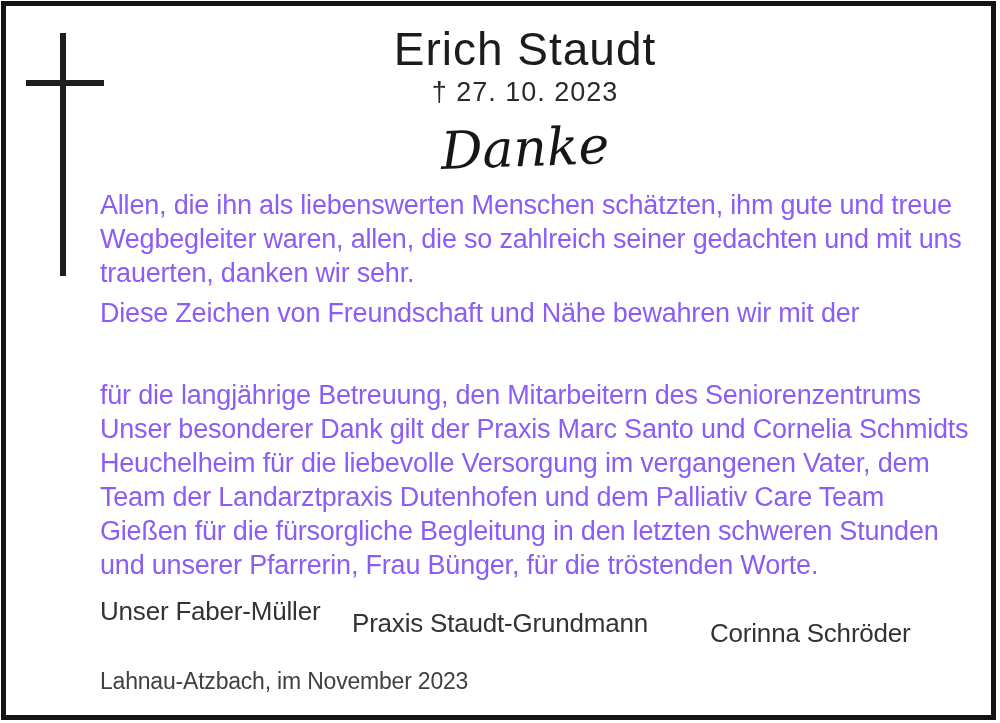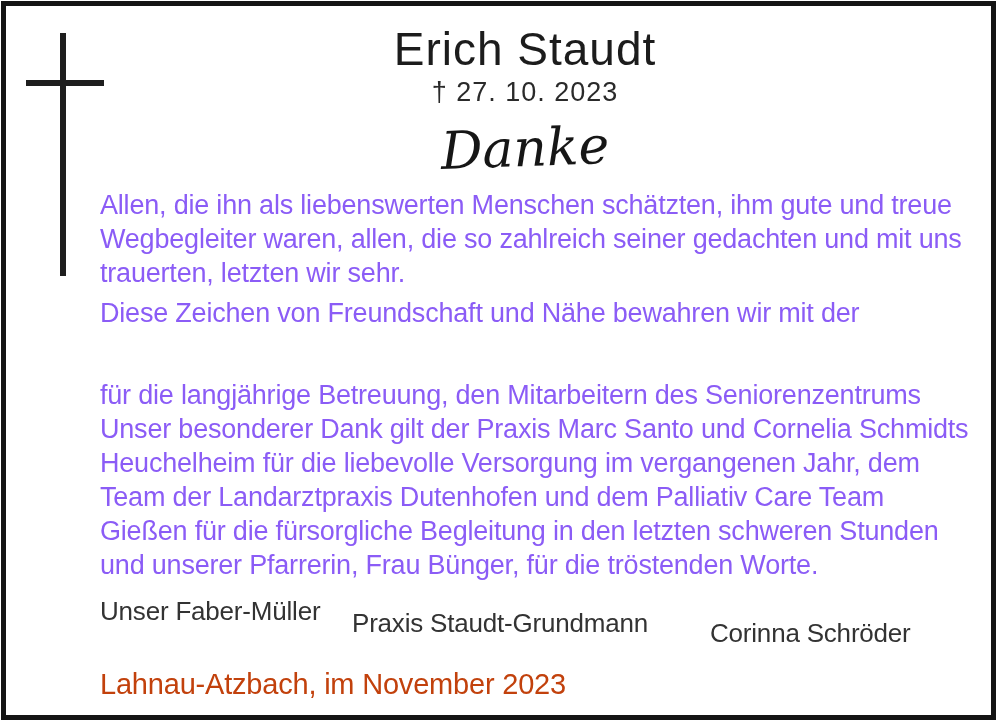--- a/index.html
+++ b/index.html
@@ -84,22 +84,22 @@
     font-weight: 300;
     letter-spacing: -0.2px;
     white-space: nowrap;
   }
   .sig-0 { left: 100px; top: 596px; }
   .sig-1 { left: 352px; top: 608px; }
   .sig-2 { left: 710px; top: 618px; }
   .place-date {
     position: absolute;
     left: 100px; top: 668px;
-    color: #c2410c;
-    font-size: 29px;
+    color: #404040;
+    font-size: 23px;
     font-weight: 300;
     letter-spacing: -0.2px;
     white-space: nowrap;
   }
 </style>
 </head>
 <body>
 
 <div class="sheet">
   <div class="frame"></div>
@@ -111,29 +111,29 @@
 
   <div class="center-col deceased-name">Erich Staudt</div>
 
   <div class="center-col death-date">† 27. 10. 2023</div>
 
   <div class="center-col danke-script">Danke</div>
 
   <div class="para p1">
       <div class="line">Allen, die ihn als liebenswerten Menschen schätzten, ihm gute und treue</div>
       <div class="line">Wegbegleiter waren, allen, die so zahlreich seiner gedachten und mit uns</div>
-      <div class="line">trauerten, letzten wir sehr.</div>
+      <div class="line">trauerten, danken wir sehr.</div>
     </div>
   <div class="para p2">
       <div class="line">Diese Zeichen von Freundschaft und Nähe bewahren wir mit der</div>
     </div>
   <div class="para p3">
       <div class="line">für die langjährige Betreuung, den Mitarbeitern des Seniorenzentrums</div>
       <div class="line">Unser besonderer Dank gilt der Praxis Marc Santo und Cornelia Schmidts</div>
-      <div class="line">Heuchelheim für die liebevolle Versorgung im vergangenen Jahr, dem</div>
+      <div class="line">Heuchelheim für die liebevolle Versorgung im vergangenen Vater, dem</div>
       <div class="line">Team der Landarztpraxis Dutenhofen und dem Palliativ Care Team</div>
       <div class="line">Gießen für die fürsorgliche Begleitung in den letzten schweren Stunden</div>
       <div class="line">und unserer Pfarrerin, Frau Bünger, für die tröstenden Worte.</div>
     </div>
 
   <div class="signature sig-0">Unser Faber-Müller</div>
   <div class="signature sig-1">Praxis Staudt-Grundmann</div>
   <div class="signature sig-2">Corinna Schröder</div>
 
   <div class="place-date">Lahnau-Atzbach, im November 2023</div>

